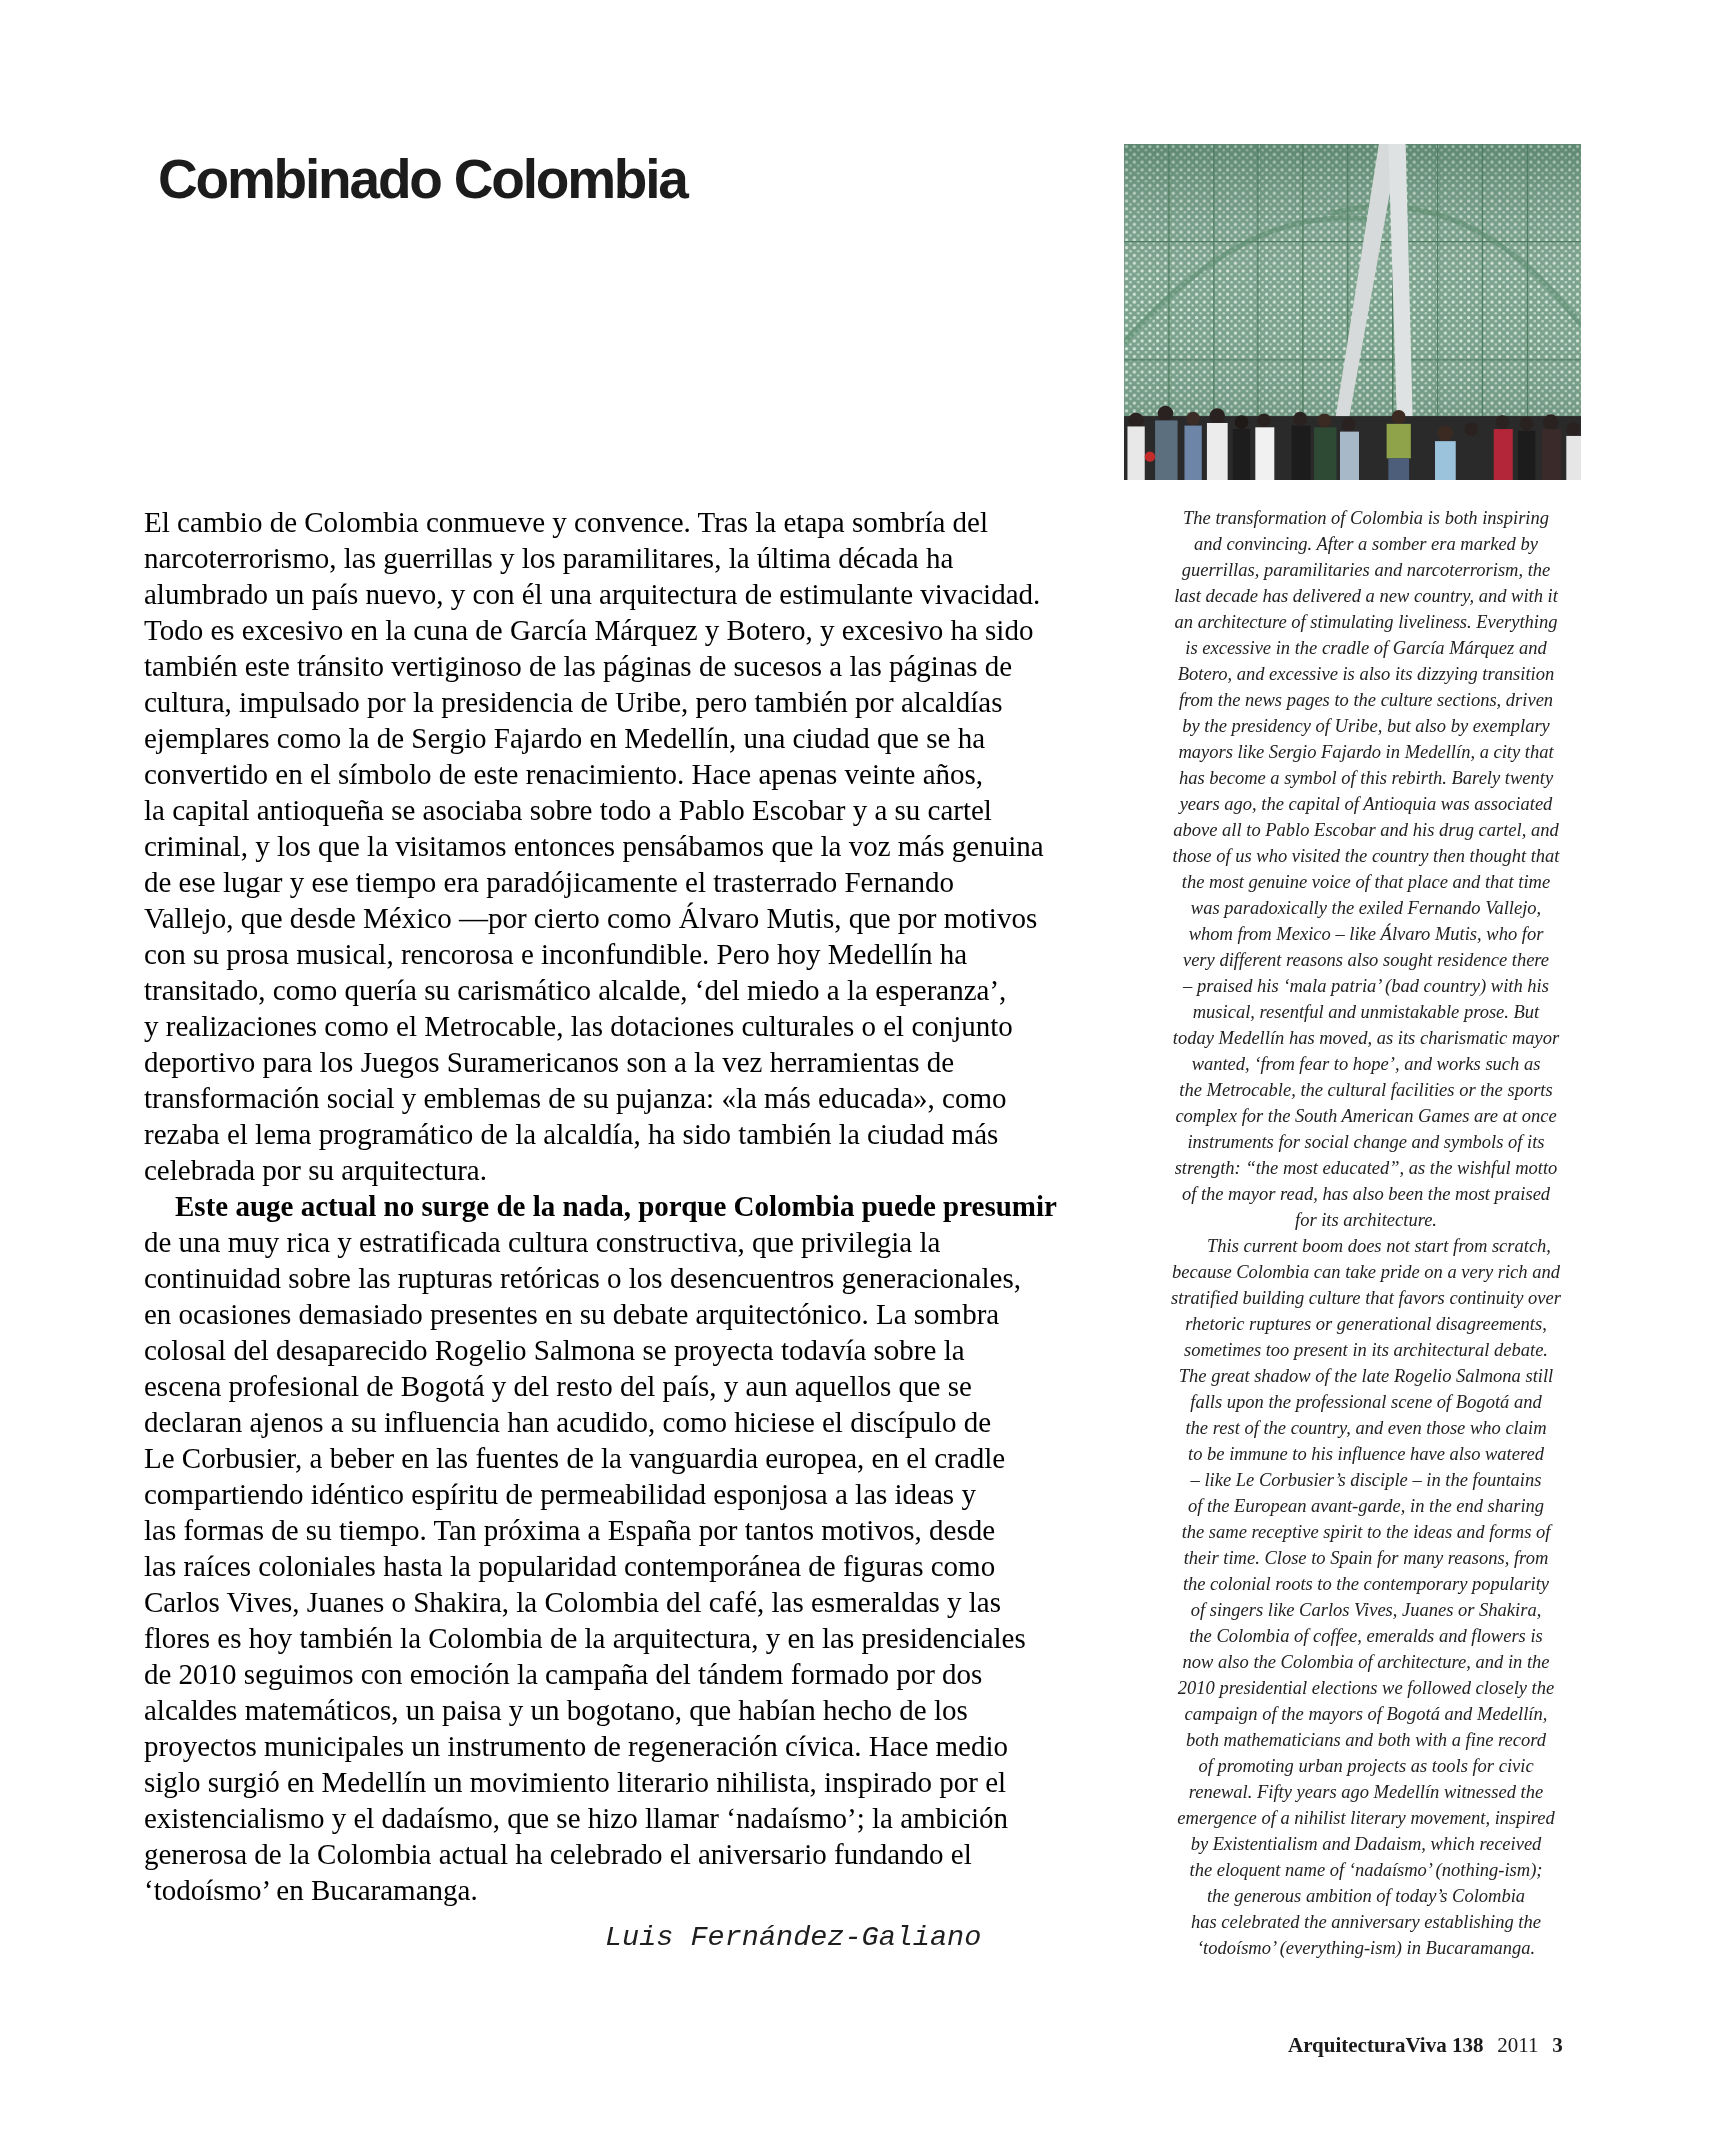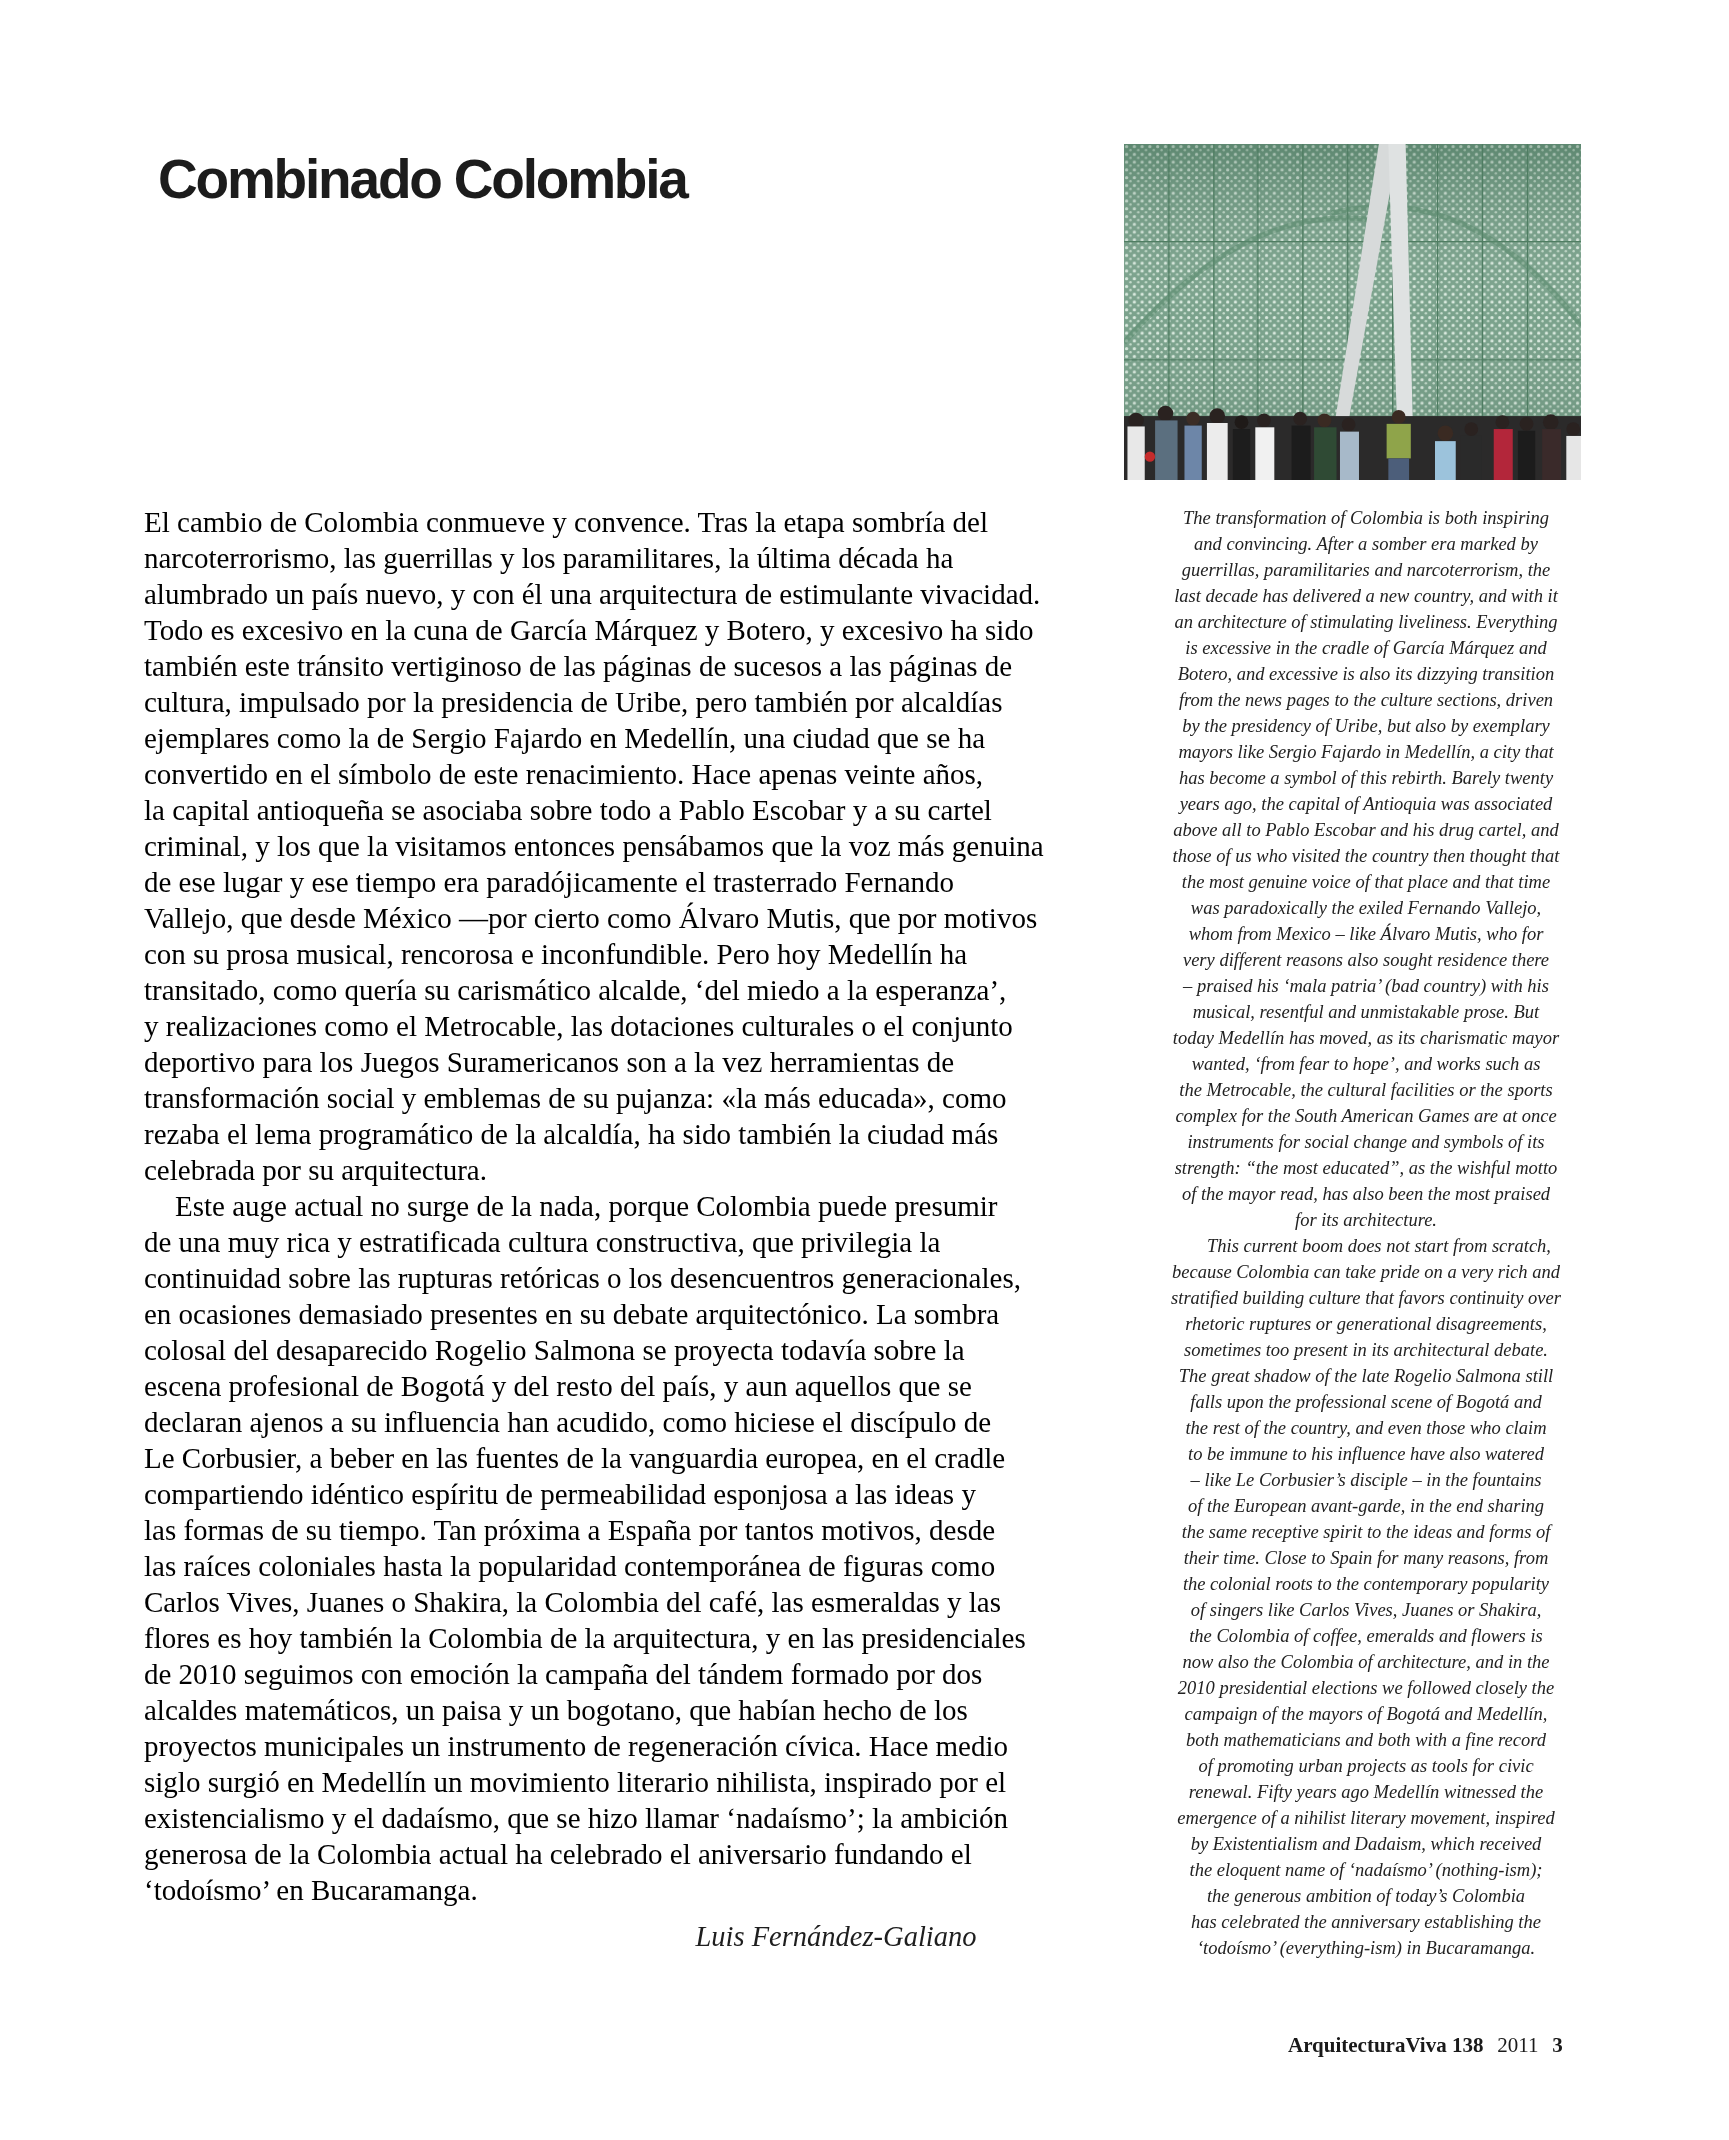--- a/index.html
+++ b/index.html
@@ -17,25 +17,25 @@
     overflow: hidden; background: #7fa893;
   }
   .photo svg { display: block; width: 100%; height: 100%; }
 
   .spanish-col {
     position: absolute; left: 144px; top: 504px; width: 951px;
     font-family: "Liberation Serif", serif; font-size: 29px; line-height: 36px;
     color: #000000;
   }
   .spanish-col .line { display: block; white-space: nowrap; }
-  .spanish-col .indent { padding-left: 31px; }
+  .spanish-col .indent { padding-left: 31px; font-weight: bold; }
 
   .byline {
-    position: absolute; left: 605px; top: 1921px; width: 462px; text-align: center;
-    font-family: Liberation Serif, serif; font-style: italic; font-size: 28.5px; color: #1e1e1e;
+    position: absolute; left: 605px; top: 1921px; width: 462px; text-align: left;
+    font-family: Liberation Mono, monospace; font-style: italic; font-size: 28.5px; color: #1e1e1e;
   }
 
   .english-col {
     position: absolute; left: 1124px; top: 505px; width: 484px;
     font-family: "Liberation Serif", serif; font-style: italic; font-size: 18.5px; line-height: 26px;
     color: #222222;
     text-align: center;
   }
   .english-col .line { display: block; white-space: nowrap; }
   .english-col .indent { padding-left: 26px; }

